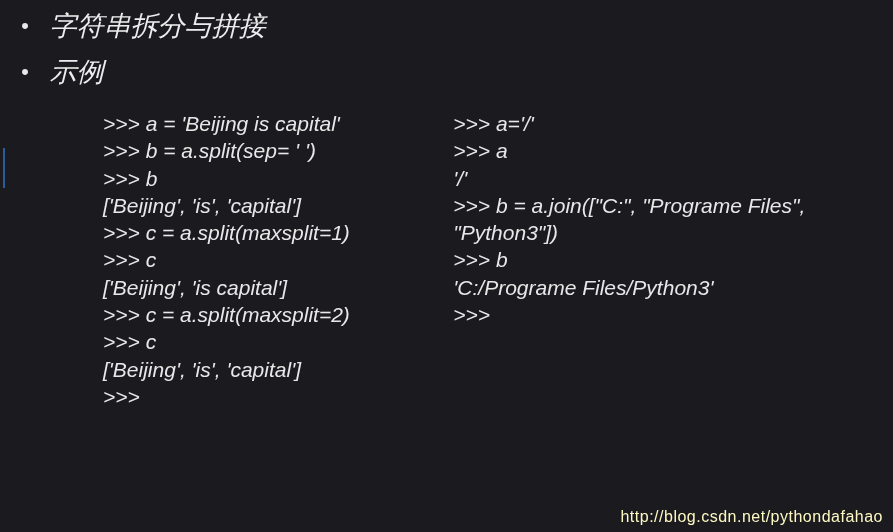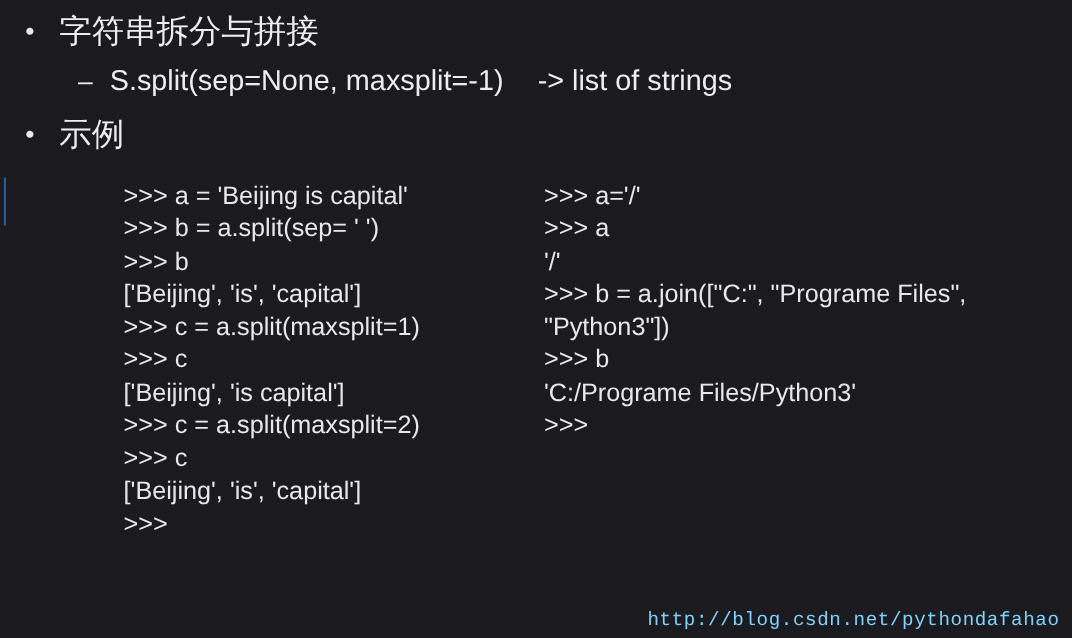--- a/index.html
+++ b/index.html
@@ -21,20 +21,21 @@
     .outer {
       border-left: 2px solid #2a5c9a;
       margin-top: 140px;
       height: 40px;
       position: absolute;
       left: 0;
     }
     ul.top {
       list-style: none;
       padding-left: 42px;
+      font-style: italic;
     }
     ul.top > li {
       margin-bottom: 4px;
     }
     ul.top > li::before {
       content: "•";
       color: #e8e8e8;
       display: inline-block;
       width: 24px;
       margin-left: -24px;
@@ -85,39 +86,35 @@
     .col1 {
       width: 310px;
     }
     .col2 {
       width: 460px;
     }
     .watermark {
       position: absolute;
       right: 10px;
       bottom: 6px;
-      color: #7dd3fc;
-      font-family: Liberation Mono, monospace;
+      color: #fef9c3;
+      font-family: Liberation Sans, sans-serif;
       font-size: 16px;
       letter-spacing: 0.5px;
     }
   </style>
 </head>
 <body>
 
 <div class="outer"></div>
 
 <ul class="top">
   <li>
     <span class="h1">字符串拆分与拼接</span>
     <ul class="sub">
-      <li>
-        <span class="method">S.split(sep=None, maxsplit=-1)</span>
-        <span class="method arrow">-&gt; list of strings</span>
-      </li>
     </ul>
   </li>
   <li style="margin-top:6px;">
     <span class="h1">示例</span>
     <div class="cols">
       <div class="col col1">&gt;&gt;&gt; a = 'Beijing is capital'
 &gt;&gt;&gt; b = a.split(sep= ' ')
 &gt;&gt;&gt; b
 ['Beijing', 'is', 'capital']
 &gt;&gt;&gt; c = a.split(maxsplit=1)

